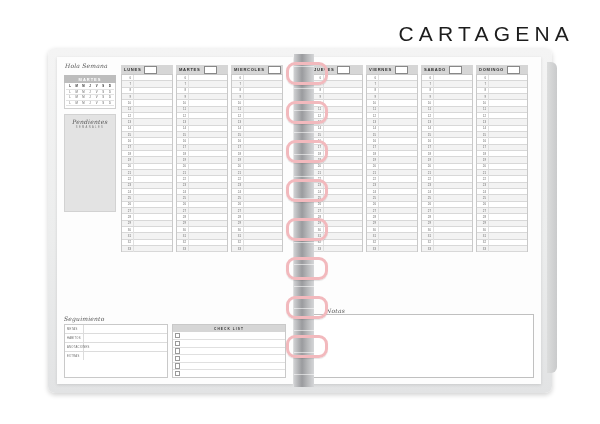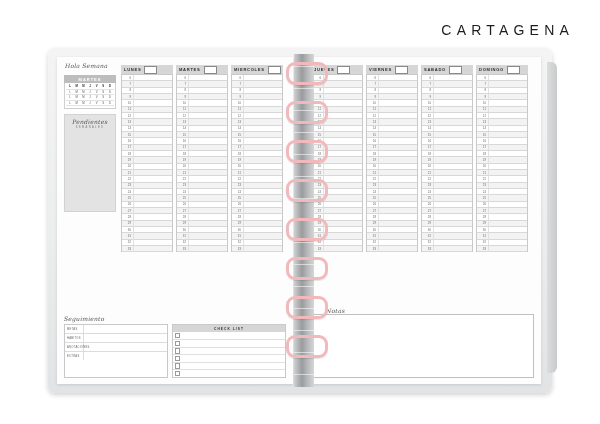--- a/index.html
+++ b/index.html
@@ -15,21 +15,21 @@
     font-family: "Liberation Sans", sans-serif;
     color: #2b2b2b;
   }
 
   
   .brand {
     position: absolute;
     top: 22px;
     right: 26px;
     font-family: "Liberation Sans", sans-serif;
-    font-size: 14px;
+    font-size: 21px;
     letter-spacing: 5.2px;
     color: #1d1d1d;
     font-weight: 400;
   }
 
   
   .planner {
     position: absolute;
     left: 48px;
     top: 48px;

